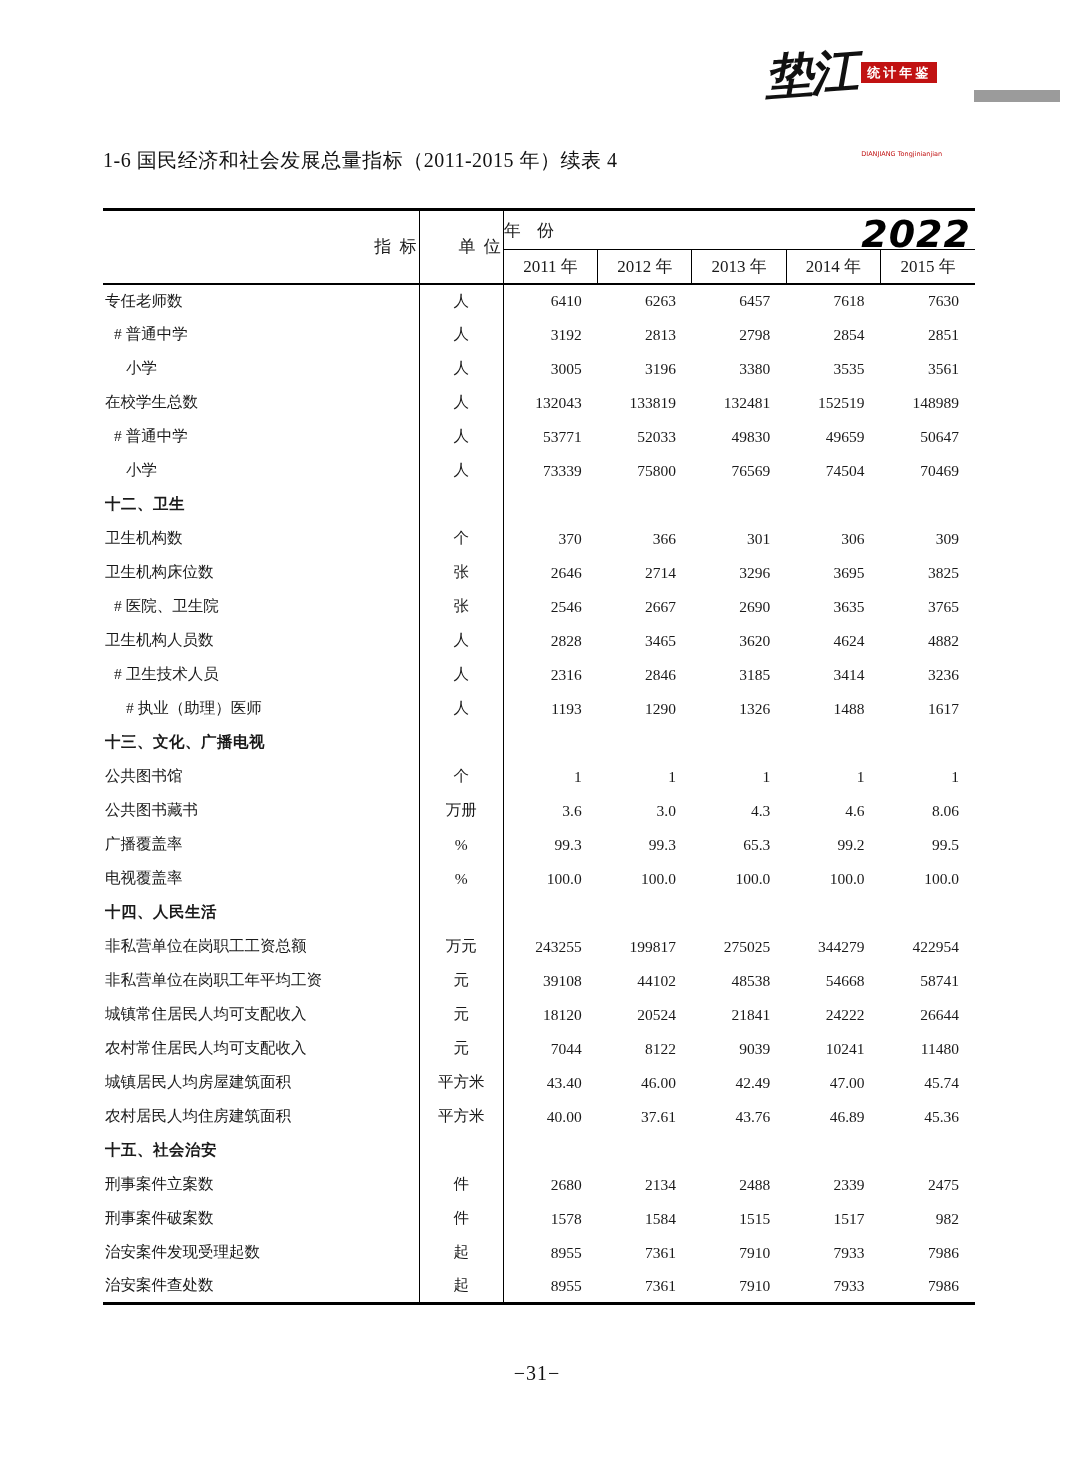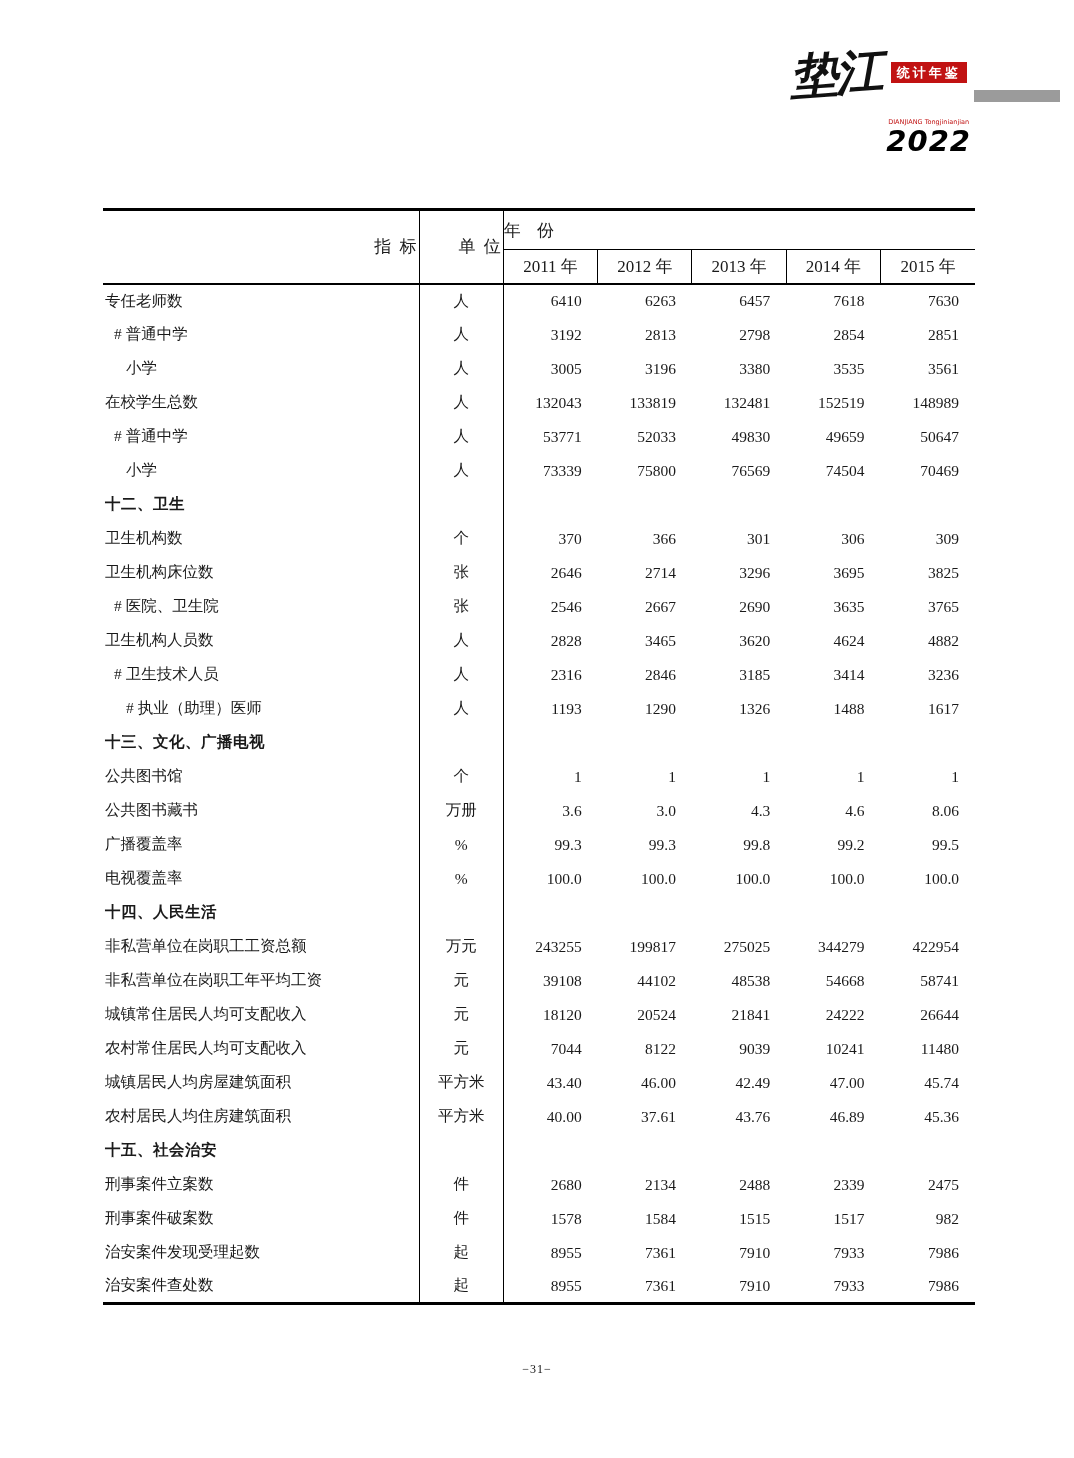--- a/index.html
+++ b/index.html
@@ -10,31 +10,31 @@
     background:#ffffff; margin:0 auto; overflow:hidden;
   }
 
   
   .logo { position:absolute; top:48px; right:14px; display:flex; align-items:flex-start; }
   .logo-calligraphy {
     font-size:48px; font-weight:900; font-style:italic; line-height:1.05;
     letter-spacing:-3px; transform:rotate(-4deg); padding-right:6px;
     font-family:"DejaVu Serif",serif; color:#111;
   }
-  .logo-right { display:flex; flex-direction:column; align-items:center; margin-top:14px; }
+  .logo-right { display:flex; flex-direction:column; align-items:flex-start; margin-top:14px;gap:32px; }
   .logo-banner {
     color:#fff; font-weight:bold; font-size:13px; letter-spacing:3px;
     padding:2px 6px 1px 6px; text-align:center; white-space:nowrap;
     font-family:"DejaVu Sans",sans-serif;
   }
   .logo-sub { font-size:6.5px; line-height:1.2; text-align:center; white-space:nowrap;
     font-family:"DejaVu Sans",sans-serif; }
   .logo-year {
-    font-size:29px; font-weight:900; font-style:italic; letter-spacing:1px; line-height:1;
-    font-family:"DejaVu Sans",sans-serif; color:#000; text-align:center;
+    font-size:38px; font-weight:900; font-style:italic; letter-spacing:1px; line-height:1;
+    font-family:"DejaVu Sans",sans-serif; color:#000; text-align:center;margin-top:24px;
   }
   .logo-bar { width:86px; height:12px; background:#9b9b9b; margin-top:42px; margin-left:3px; }
 
   
   .doc-title {
     position:absolute; left:103px; top:147px;
     font-size:20px; letter-spacing:0.5px; color:#111; white-space:nowrap;
   }
 
   
@@ -67,38 +67,39 @@
   td.indicator.indent-0 { padding-left:2px; }
   td.indicator.indent-1 { padding-left:11px; }
   td.indicator.indent-2 { padding-left:23px; }
   td.indicator.section { font-weight:bold; letter-spacing:0.5px;margin-left:17px; }
   td.unit { border-right:1px solid #000; text-align:center; }
   td.value { text-align:right; padding-right:16px; font-variant-numeric:lining-nums; }
 
   
   .page-number {
     position:absolute; left:0; top:1362px; width:100%;
-    text-align:center; font-size:12px; letter-spacing:1px; color:#111;
+    text-align:center; font-size:20px; letter-spacing:1px; color:#111;
   }
 </style>
 </head>
 <body>
 
 <div class="page">
 
   <div class="logo">
     <div class="logo-calligraphy">垫江</div>
     <div class="logo-right">
       <div class="logo-banner" style="background: rgb(193, 18, 18);">统计年鉴</div>
       <div class="logo-sub" style="color: rgb(193, 18, 18); margin-top: 36px;">DIANJIANG Tongjinianjian</div>
       <div class="logo-year">2022</div>
     </div>
     <div class="logo-bar" style="background: rgb(155, 155, 155);"></div>
   </div>
 
+  <div class="doc-title">1-6 国民经济和社会发展总量指标（2011-2015 年）续表 4</div>
 
   <table class="stat-table">
     <colgroup>
       <col class="col-indicator">
       <col class="col-unit">
       <col class="col-year">
         <col class="col-year">
         <col class="col-year">
         <col class="col-year">
         <col class="col-year">
@@ -262,21 +263,21 @@
           <td class="value">3.0</td>
           <td class="value">4.3</td>
           <td class="value">4.6</td>
           <td class="value">8.06</td>
         </tr>
         <tr>
           <td class="indicator indent-0">广播覆盖率</td>
           <td class="unit">%</td>
           <td class="value">99.3</td>
           <td class="value">99.3</td>
-          <td class="value">99.8</td>
+          <td class="value">65.3</td>
           <td class="value">99.2</td>
           <td class="value">99.5</td>
         </tr>
         <tr>
           <td class="indicator indent-0">电视覆盖率</td>
           <td class="unit">%</td>
           <td class="value">100.0</td>
           <td class="value">100.0</td>
           <td class="value">100.0</td>
           <td class="value">100.0</td>

